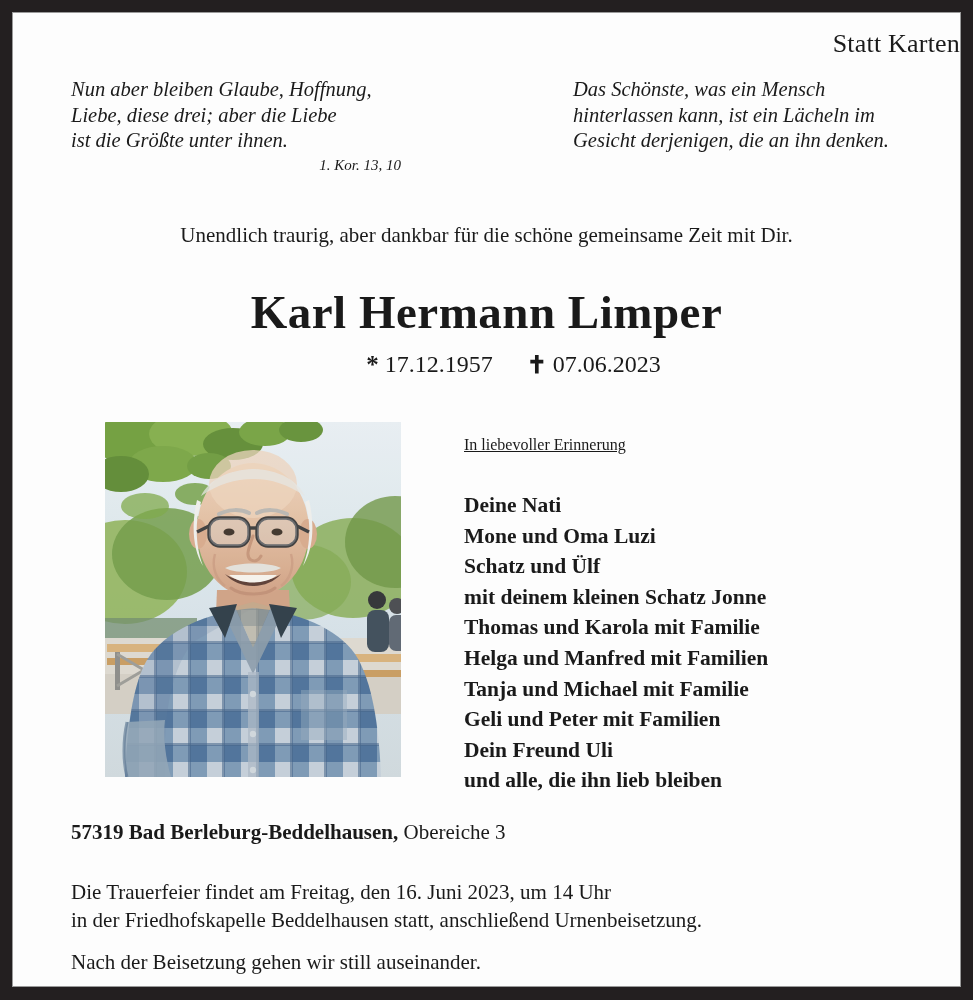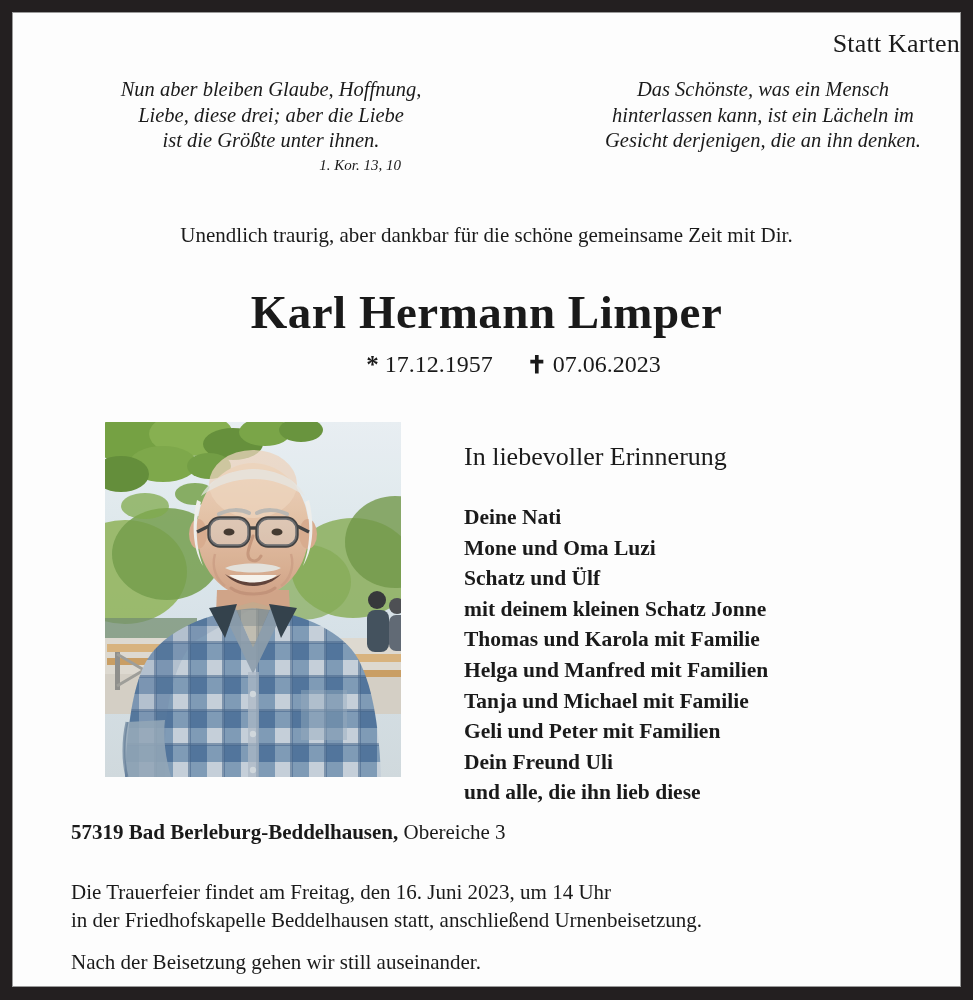--- a/index.html
+++ b/index.html
@@ -54,21 +54,20 @@
     left: 0;
     width: 100%;
     height: 110px;
   }
   .quote {
     position: absolute;
     font-style: italic;
     font-size: 20.5px;
     line-height: 25.5px;
     white-space: pre-line;
-    text-align: center;
   }
   .quote-left  { left: 58px;  width: 400px; }
   .quote-right { left: 560px; width: 380px; }
   .quote-source {
     position: absolute;
     top: 79px;
     left: 58px;
     width: 330px;
     text-align: right;
     font-style: italic;
@@ -132,24 +131,25 @@
   }
   .portrait-wrap svg { display: block; width: 100%; height: 100%; }
 
   .memorial-block {
     position: absolute;
     left: 451px;
     top: 415px;
     width: 470px;
   }
   .memorial-heading {
-    font-size: 26px;
+    font-size: 16px;
     line-height: 26px;
     font-weight: 400;
-    margin: 16px 0 32px 0;
+    margin: 4px 0 32px 0;
+    text-decoration: underline;
   }
   .family-list {
     list-style: none;
     margin: 0;
     padding: 0;
     font-weight: 700;
     font-size: 21.5px;
     line-height: 30.6px;
   }
   .family-list li { white-space: nowrap; }
@@ -360,21 +360,21 @@
       <ul class="family-list">
         <li>Deine Nati</li>
         <li>Mone und Oma Luzi</li>
         <li>Schatz und Ülf</li>
         <li>mit deinem kleinen Schatz Jonne</li>
         <li>Thomas und Karola mit Familie</li>
         <li>Helga und Manfred mit Familien</li>
         <li>Tanja und Michael mit Familie</li>
         <li>Geli und Peter mit Familien</li>
         <li>Dein Freund Uli</li>
-        <li>und alle, die ihn lieb diese</li>
+        <li>und alle, die ihn lieb bleiben</li>
       </ul>
     </div>
 
     <div class="address-line">
       <span class="strong">57319 Bad Berleburg-Beddelhausen,</span><span class="light"> Obereiche 3</span>
     </div>
 
     <div class="ceremony">Die Trauerfeier findet am Freitag, den 16. Juni 2023, um 14 Uhr
 in der Friedhofskapelle Beddelhausen statt, anschließend Urnenbeisetzung.</div>
 

